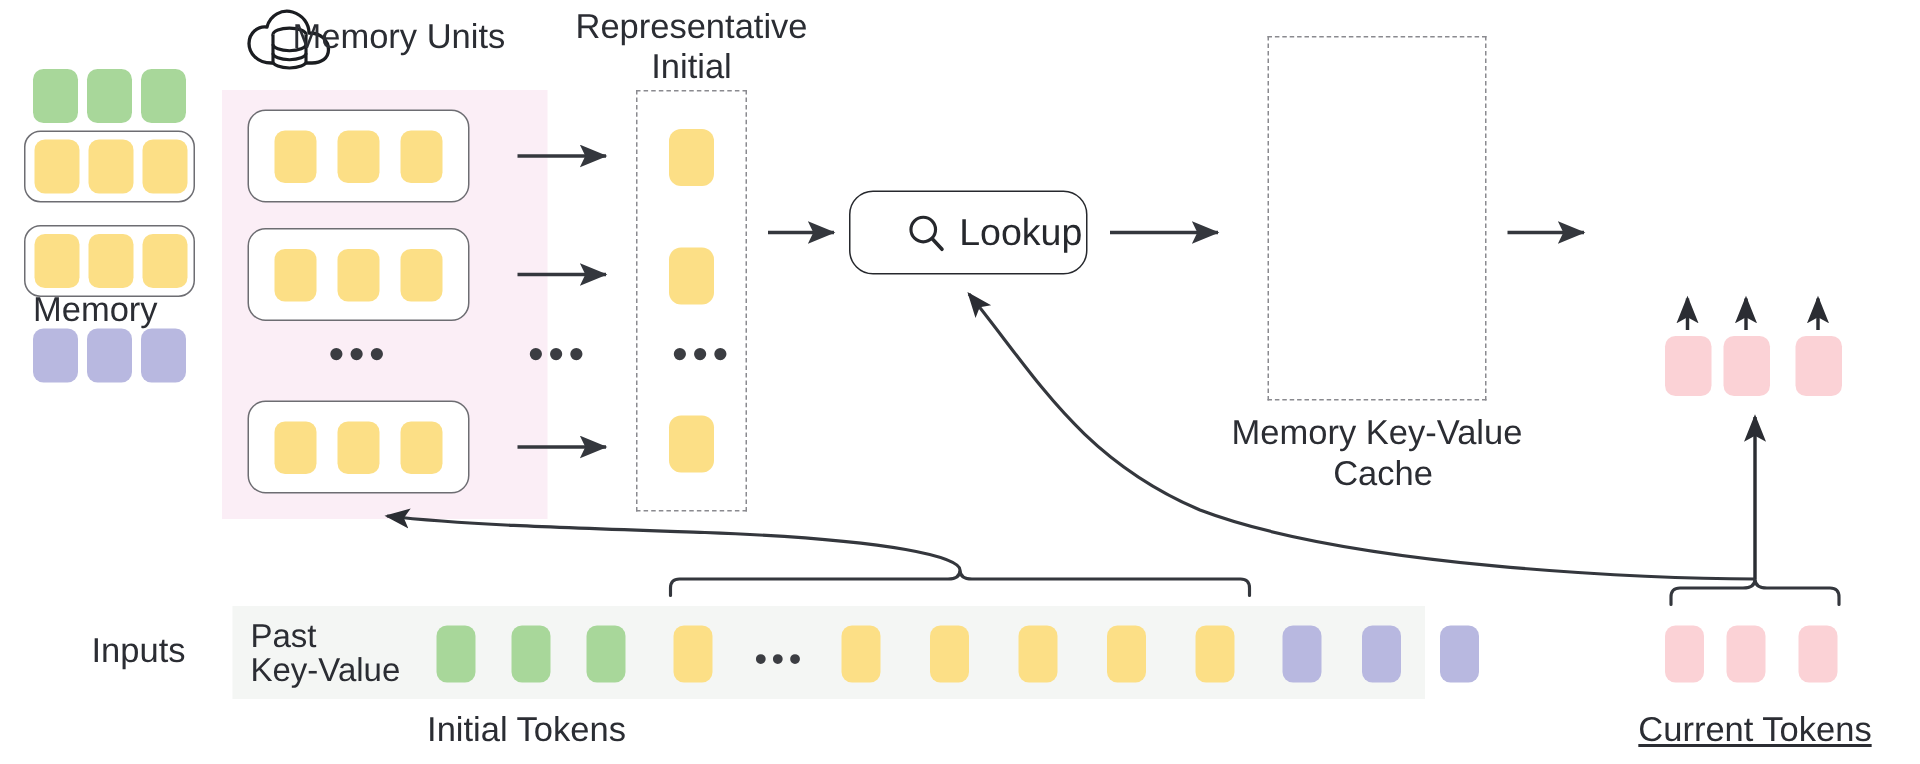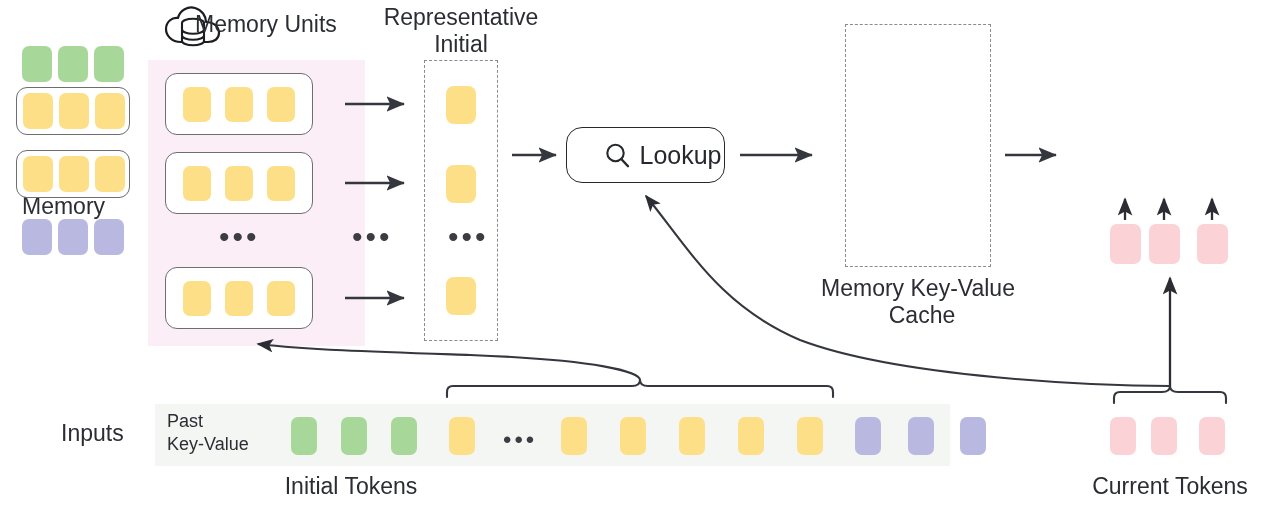--- a/index.html
+++ b/index.html
@@ -17,21 +17,21 @@
     overflow: hidden;
   }
   .abs { position: absolute; padding-left: 35px; }
   .lbl {
     position: absolute;
     font-size: 23px;
     line-height: 1.22;
     color: #2b2d33;
     white-space: pre;
   }
-  .lbl.small { font-size: 18px; }
+  .lbl.small { font-size: 22px; }
   .lbl.c { text-align: center; }
 
   
   #ctx-panel {
     left: 148px; top: 60px; width: 182px; height: 286px;
     background: #fbeef6;
   }
   .mem-unit {
     position: absolute;
     width: 148px; height: 62px;
@@ -261,21 +261,21 @@
   <div class="tok yellow" style="left:797px;"></div>
   <div class="tok purple" style="left:855px;"></div>
   <div class="tok purple" style="left:908px;"></div>
   <div class="tok purple" style="left:960px;"></div>
 
   <div class="tok pink" style="left:1110px;"></div>
   <div class="tok pink" style="left:1151px;"></div>
   <div class="tok pink" style="left:1199px;"></div>
 
   <div class="lbl c" style="left:251px; top:472px; width:200px;">Initial Tokens</div>
-  <div class="lbl c" style="left:1070px; top:472px; width:200px;">Current Tokens</div>
+  <div class="lbl c" style="left:1070px; top:472px; width:200px;text-decoration:underline;">Current Tokens</div>
 
   <svg class="overlay">
     <defs>
       <marker id="ah" markerWidth="10" markerHeight="10" refX="7.6" refY="3.3" orient="auto" markerUnits="strokeWidth">
         <path d="M0,0 L8,3.3 L0,6.6 L1.6,3.3 z" fill="#34373d"></path>
       </marker>
       <marker id="ah2" markerWidth="10" markerHeight="10" refX="7.2" refY="3.2" orient="auto" markerUnits="strokeWidth">
         <path d="M0,0 L8,3.2 L0,6.4 L1.8,3.2 z" fill="#2b2d33"></path>
       </marker>
     </defs>

